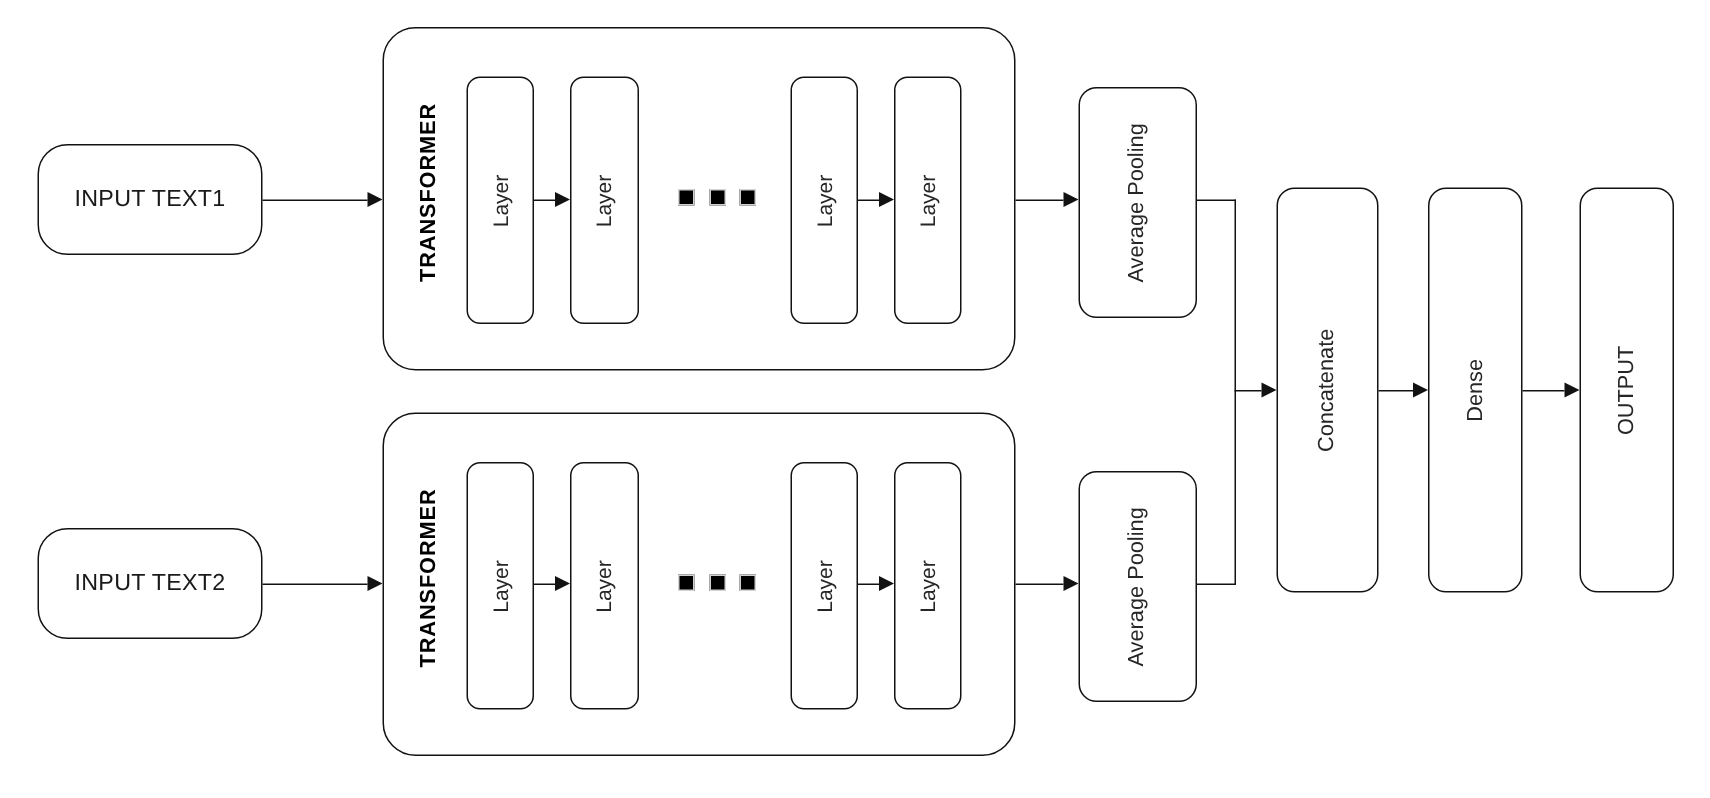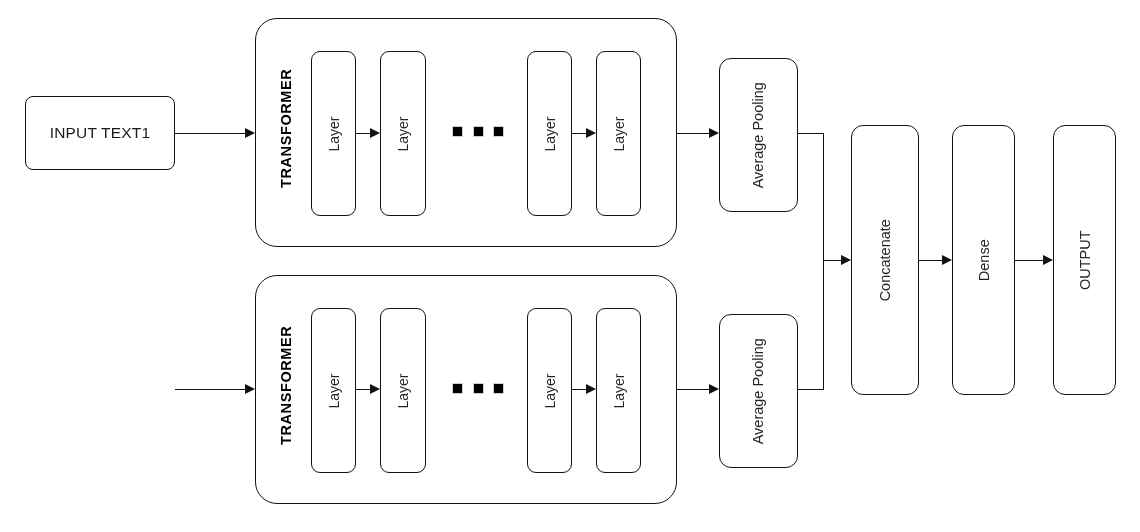--- a/index.html
+++ b/index.html
@@ -29,21 +29,21 @@
   .box-label {
     color: #1a1a1a;
     white-space: nowrap;
     line-height: 1;
   }
   .rot {
     transform: rotate(-90deg);
   }
   
   .input-box {
-    border-radius: 8px;
+    border-radius: 20px;
   }
   .input-box .box-label {
     font-size: 15.5px;
     letter-spacing: 0.2px;
   }
   
   .transformer {
     border-radius: 22px;
   }
   .transformer-title {
@@ -146,20 +146,23 @@
     <span class="box-label rot">Layer</span>
   </div>
 
   <div class="hline" style="left:677px; top:133px; width:32px;"></div>
   <div class="arrowhead" style="left:709px; top:127.5px;"></div>
 
   <div class="box pool-box" style="left:719px; top:58px; width:79px; height:154px;">
     <span class="box-label rot">Average Pooling</span>
   </div>
 
+  <div class="box input-box" style="left:25px; top:352px; width:150px; height:74px;">
+    <span class="box-label">INPUT TEXT2</span>
+  </div>
   <div class="hline" style="left:175px; top:389px; width:70px;"></div>
   <div class="arrowhead" style="left:245px; top:383.5px;"></div>
 
   <div class="box transformer" style="left:255px; top:275px; width:422px; height:229px;"></div>
   <div class="transformer-title rot" style="left:231px; top:382px; width:110px; text-align:center;">TRANSFORMER</div>
 
   <div class="box layer-box" style="left:311px; top:308px; width:45px; height:165px;">
     <span class="box-label rot">Layer</span>
   </div>
   <div class="hline" style="left:356px; top:389px; width:14px;"></div>

